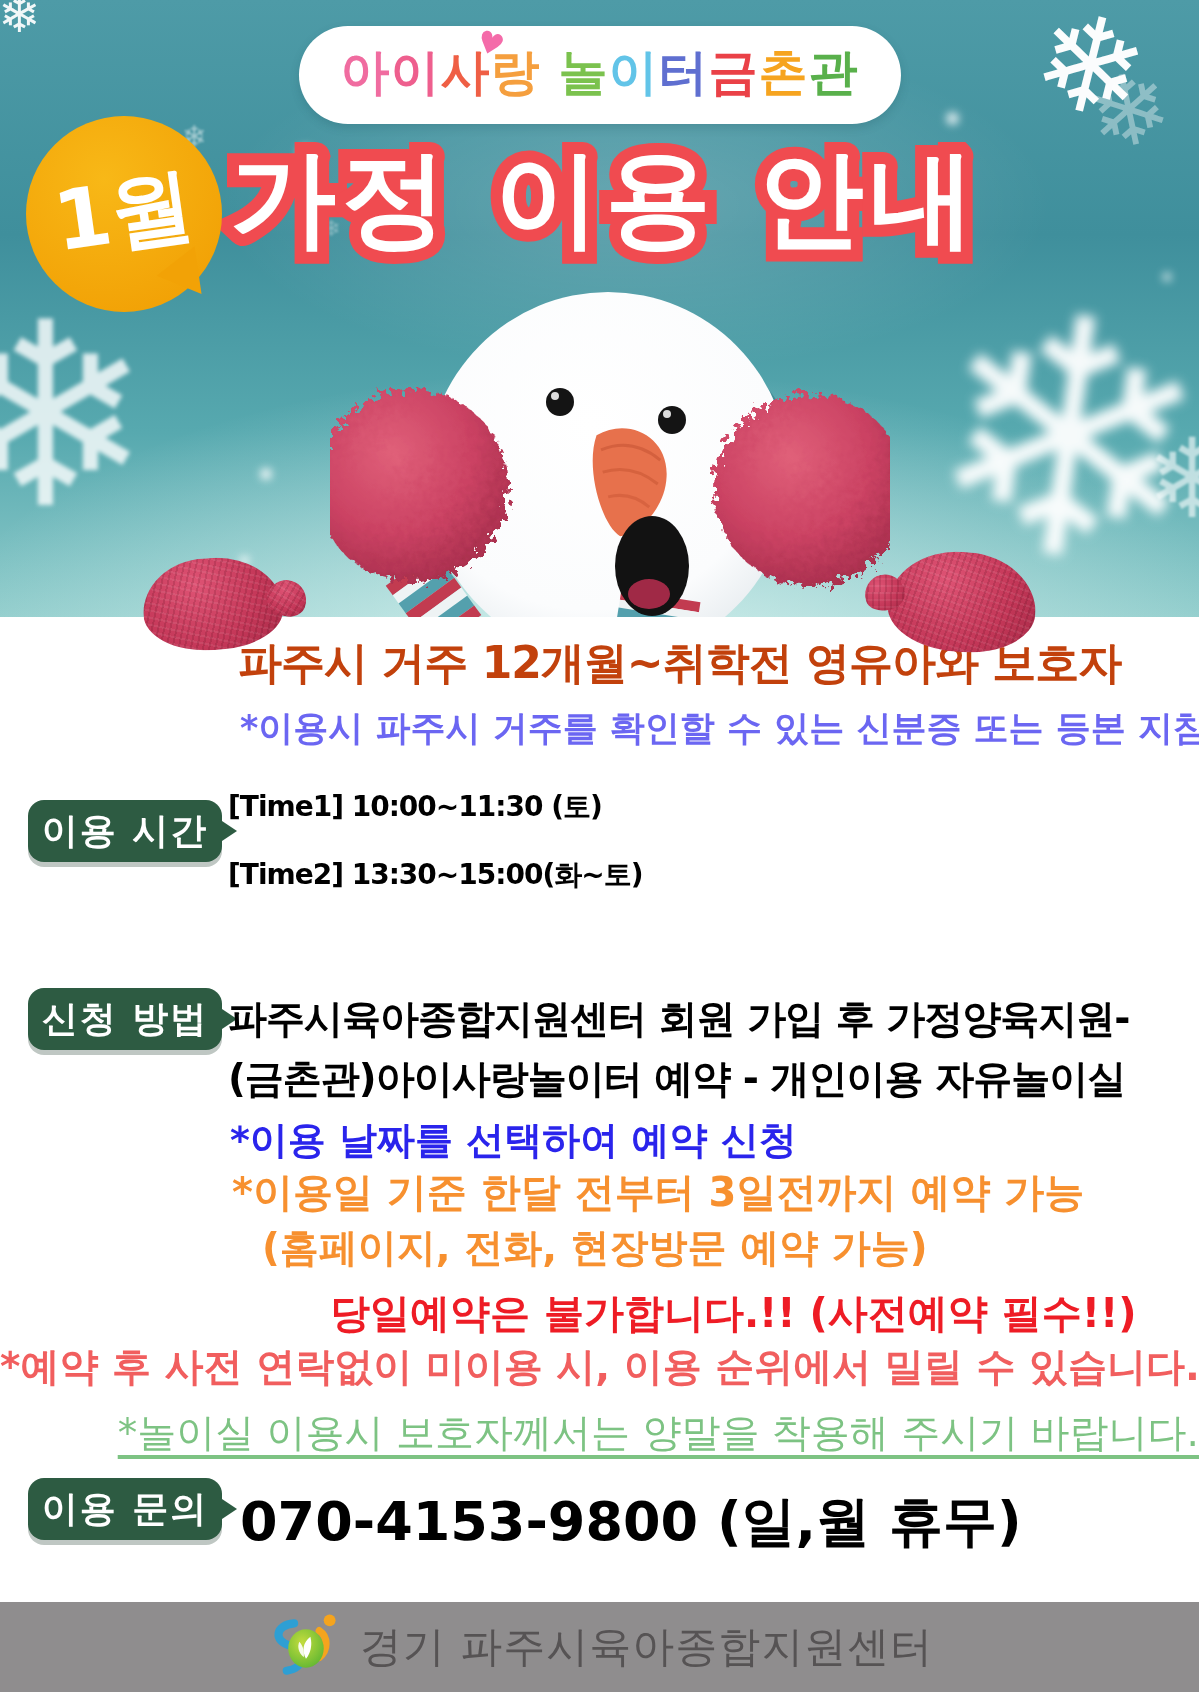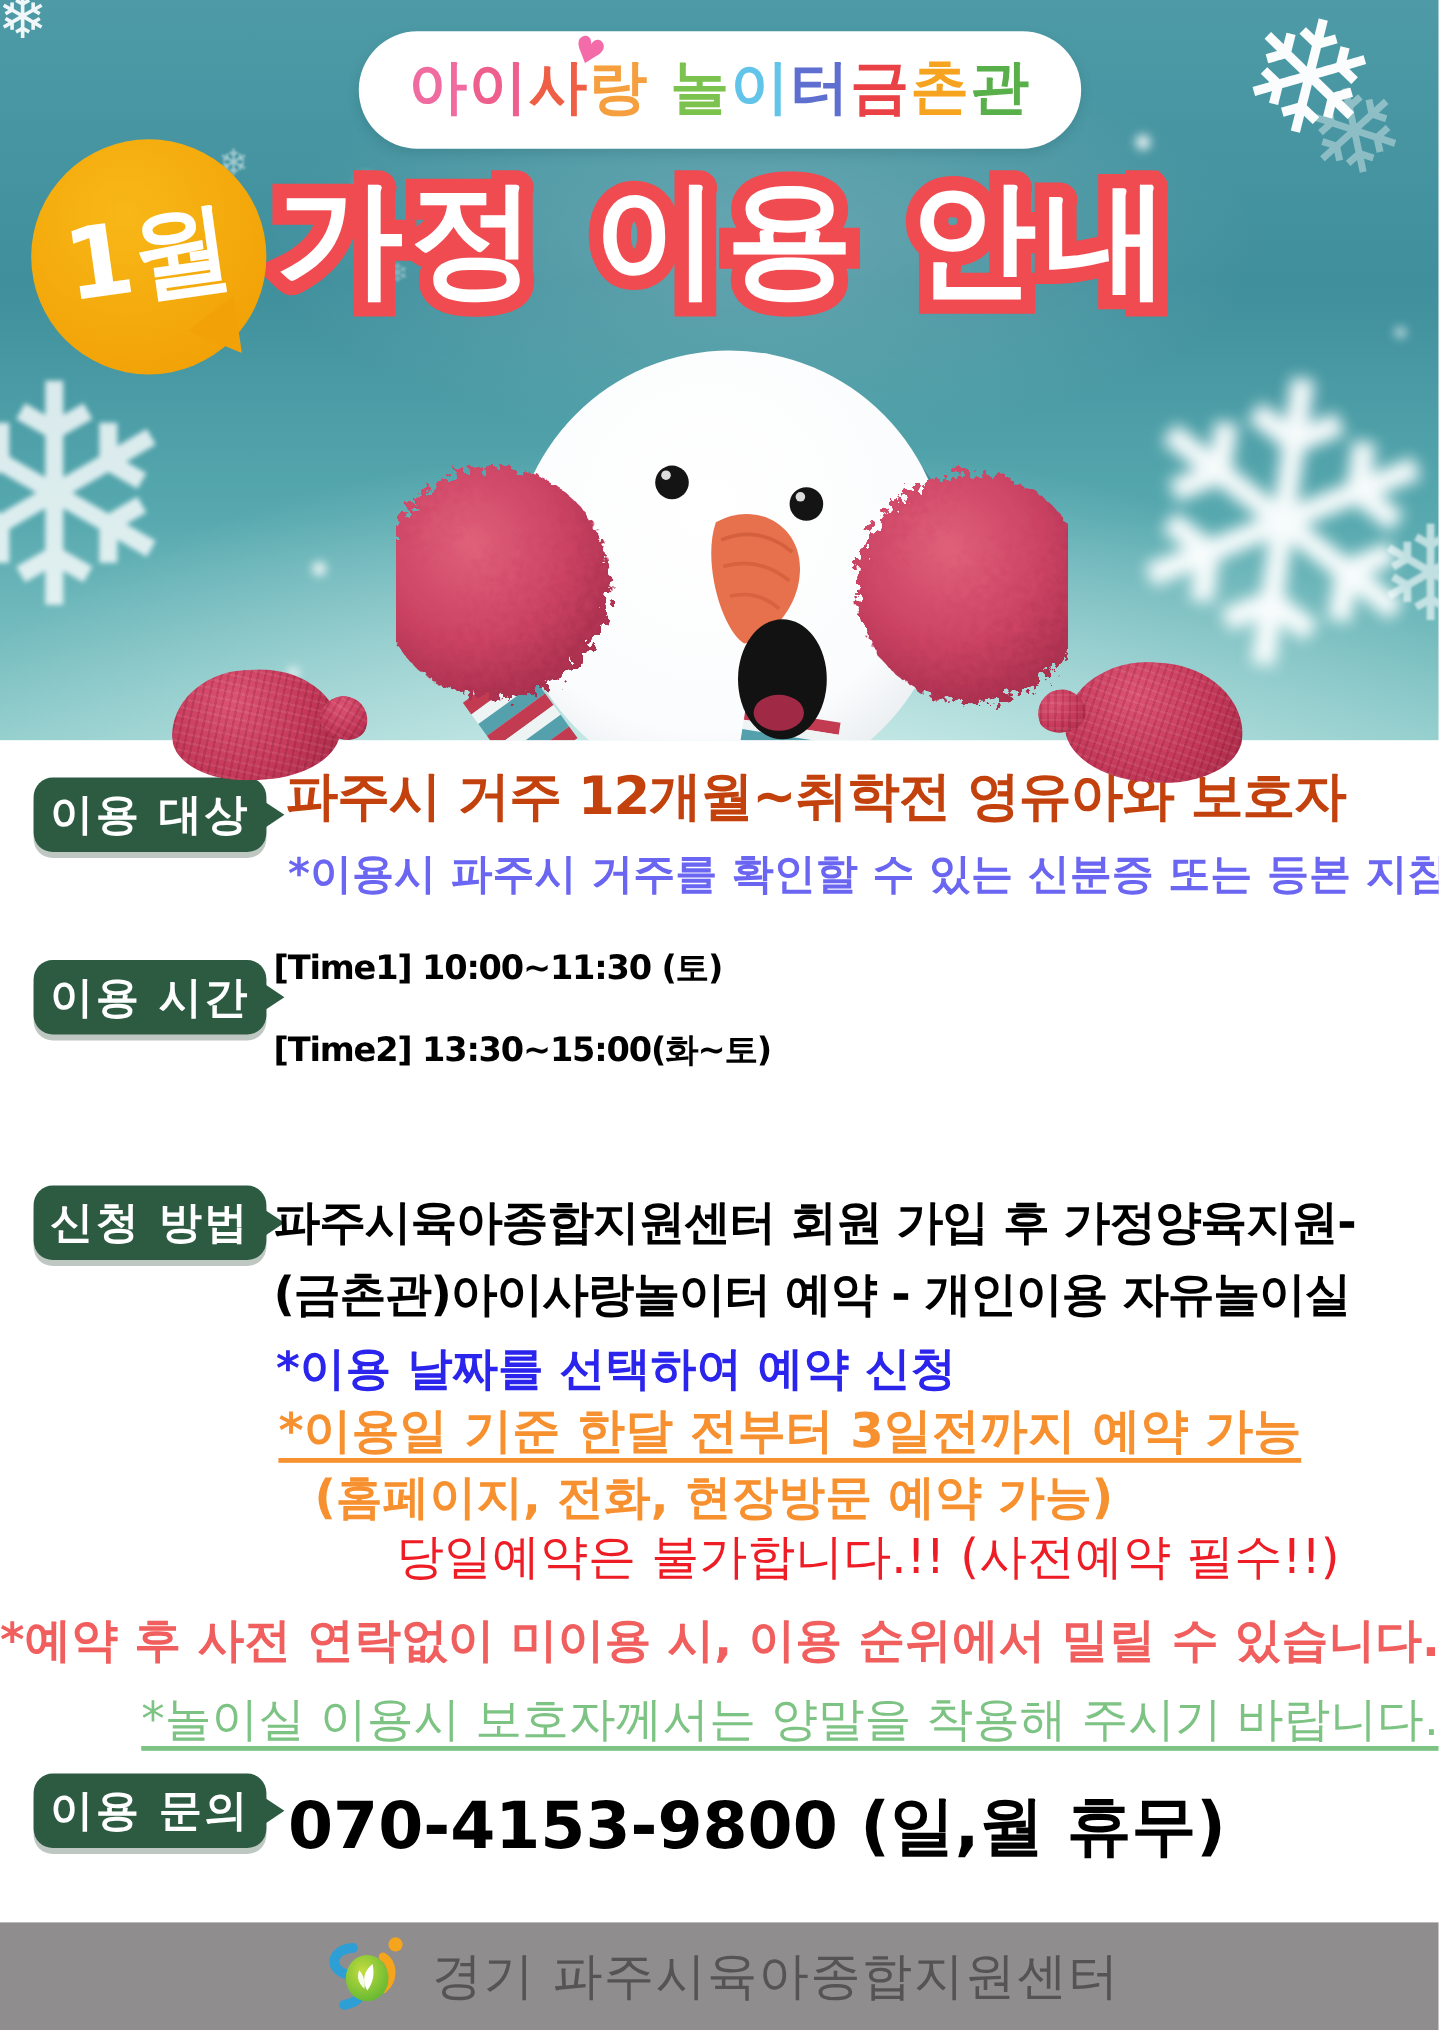--- a/index.html
+++ b/index.html
@@ -68,24 +68,24 @@
     display:flex;align-items:center;justify-content:center;box-shadow:0 5px 0 rgba(25,55,40,.28);}
   .badge::after{content:"";position:absolute;right:-15px;top:19px;
     border-top:12px solid transparent;border-bottom:12px solid transparent;border-left:18px solid #2d5b42;}
   .badge-label{font-size:36px;font-weight:900;color:#fff;letter-spacing:2px;white-space:nowrap;}
   .line{position:absolute;white-space:nowrap;}
   .t-black-xl{font-size:44px;font-weight:900;color:#c2410c;letter-spacing:-1px;}
   .t-time{font-size:28px;font-weight:800;color:#000;letter-spacing:-1px;}
   .t-apply{font-size:39px;font-weight:900;color:#000;letter-spacing:-1px;}
   .t-note-periwinkle{font-size:35px;font-weight:800;color:#6b66f2;}
   .t-note-blue{font-size:38px;font-weight:900;color:#2a24ec;}
-  .t-note-orange-u{font-size:40px;font-weight:900;color:#f7902f;text-decoration:underline;
+  .t-note-orange-u{font-size:40px;font-weight:900;color:#f7902f;
     text-decoration-thickness:4px;text-underline-offset:9px;}
   .t-note-orange{font-size:39px;font-weight:900;color:#f7902f;}
-  .t-note-red{font-size:40px;font-weight:400;color:#ee1c25;}
+  .t-note-red{font-size:40px;font-weight:700;color:#ee1c25;margin-top:16px;}
   .t-warn-red{left:0;width:1199px;text-align:right;font-size:39px;font-weight:900;color:#f15e5e;}
   .t-warn-green{left:0;width:1199px;text-align:right;font-size:39px;font-weight:400;color:#7dc383;
     text-decoration:underline;text-decoration-thickness:4px;text-underline-offset:9px;}
   .t-phone{font-size:54px;font-weight:900;color:#000;}
 
   
   .footer{position:absolute;left:0;top:1602px;width:1199px;height:90px;background:#8f8d8e;z-index:8;
     display:flex;align-items:center;justify-content:center;gap:20px;}
   .org-name{font-size:42px;color:#565354;font-weight:500;letter-spacing:1px;}
 </style>
@@ -191,23 +191,20 @@
         <path d="M280 218 q 22 -8 42 6" stroke="#c2502f" stroke-width="3" fill="none" opacity=".4"></path>
       </g>
 
       <ellipse cx="322" cy="286" rx="37" ry="50" fill="#121212"></ellipse>
       <ellipse cx="319" cy="314" rx="21" ry="15" fill="#a02946"></ellipse>
     </svg>
   </div>
 
   <div class="content">
 
-    <div class="badge" style="top:31px">
-      <span class="badge-label">이용 대상</span>
-    </div>
     <div class="line t-black-xl" style="left:238px;top:17px">파주시 거주 12개월~취학전 영유아와 보호자</div>
     <div class="line t-note-periwinkle" style="left:240px;top:88px">*이용시 파주시 거주를 확인할 수 있는 신분증 또는 등본 지참</div>
 
     <div class="badge" style="top:183px">
       <span class="badge-label">이용 시간</span>
     </div>
     <div class="line t-time" style="left:228px;top:171px">[Time1] 10:00~11:30 (토)</div>
     <div class="line t-time" style="left:228px;top:239px">[Time2] 13:30~15:00(화~토)</div>
 
     <div class="badge" style="top:371px">

